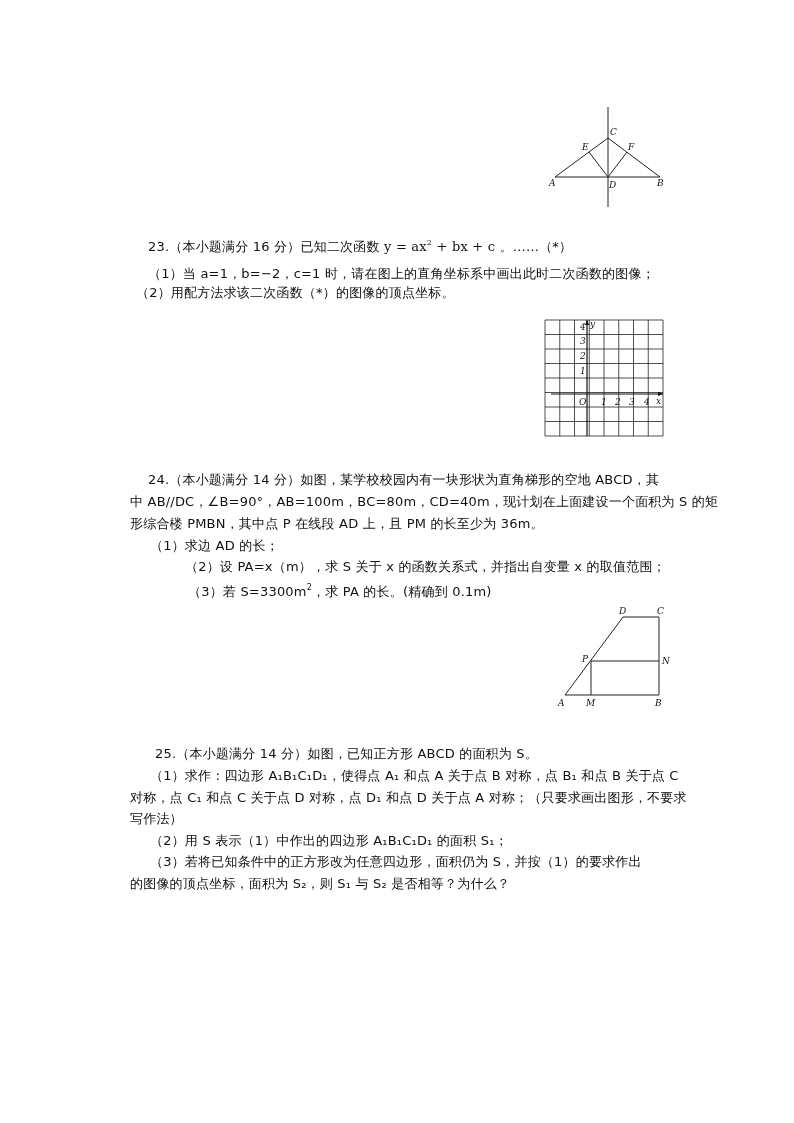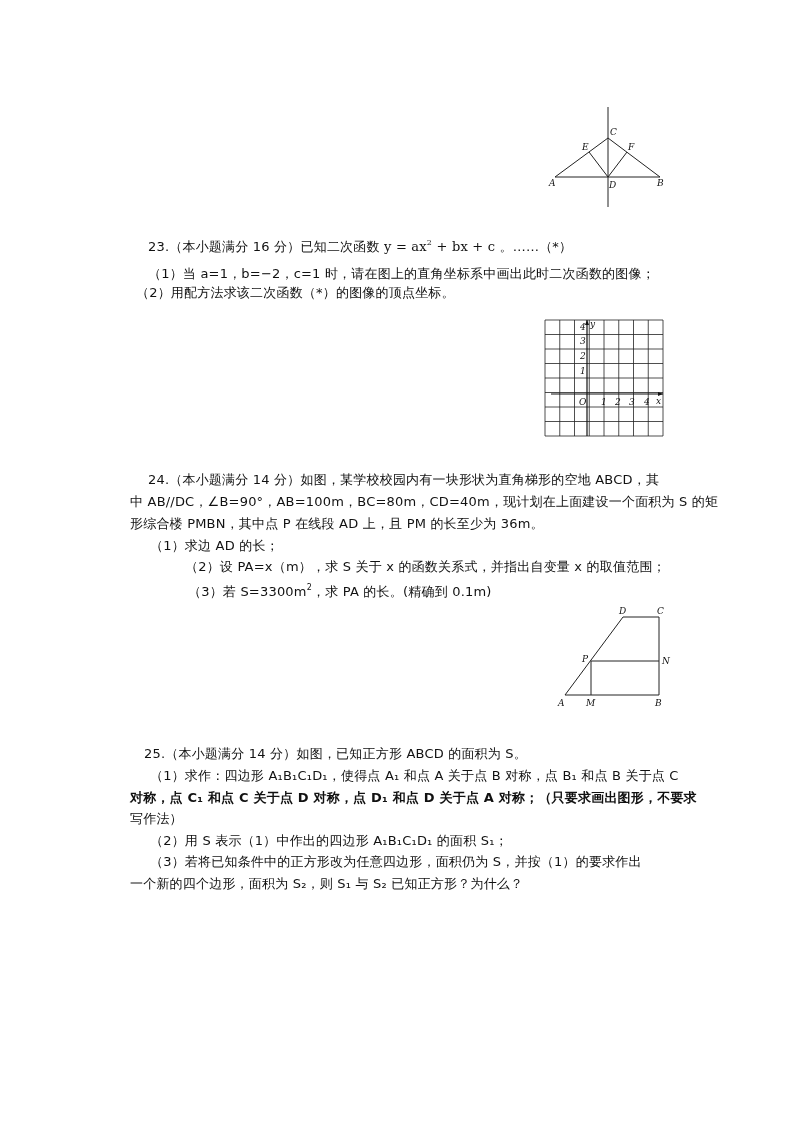--- a/index.html
+++ b/index.html
@@ -91,19 +91,19 @@
   <line x1="36" y1="56" x2="36" y2="90" stroke="#222" stroke-width="1"></line>
   <text x="3" y="101">A</text>
   <text x="31" y="101">M</text>
   <text x="100" y="101">B</text>
   <text x="64" y="9">D</text>
   <text x="102" y="9">C</text>
   <text x="27" y="57">P</text>
   <text x="107" y="59">N</text>
 </svg>
 
-<div class="line" style="left:144px;top:746px;text-align:center;">25.（本小题满分 14 分）如图，已知正方形 ABCD 的面积为 S。</div>
+<div class="line" style="left:155px;top:746px;text-align:center;">25.（本小题满分 14 分）如图，已知正方形 ABCD 的面积为 S。</div>
 <div class="line" style="left:150px;top:768px;text-align:right;">（1）求作：四边形 A₁B₁C₁D₁，使得点 A₁ 和点 A 关于点 B 对称，点 B₁ 和点 B 关于点 C</div>
-<div class="line" style="left:130px;top:790px;font-weight:bold;">对称，点 C₁ 和点 C 关于点 D 对称，点 D₁ 和点 D 关于点 A 对称；（只要求画出图形，不要求</div>
+<div class="line" style="left:130px;top:790px;">对称，点 C₁ 和点 C 关于点 D 对称，点 D₁ 和点 D 关于点 A 对称；（只要求画出图形，不要求</div>
 <div class="line" style="left:130px;top:811px;">写作法）</div>
 <div class="line" style="left:150px;top:833px;">（2）用 S 表示（1）中作出的四边形 A₁B₁C₁D₁ 的面积 S₁；</div>
 <div class="line" style="left:150px;top:854px;">（3）若将已知条件中的正方形改为任意四边形，面积仍为 S，并按（1）的要求作出</div>
-<div class="line" style="left:130px;top:876px;">一个新的四个边形，面积为 S₂，则 S₁ 与 S₂ 已知正方形？为什么？</div>
+<div class="line" style="left:130px;top:876px;">的图像的顶点坐标，面积为 S₂，则 S₁ 与 S₂ 是否相等？为什么？</div>
 
 </body></html>

